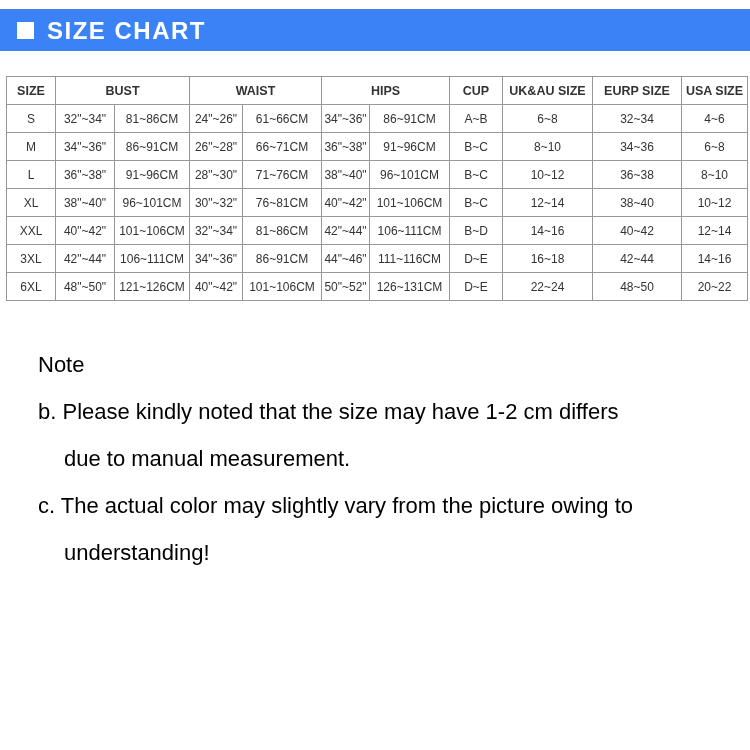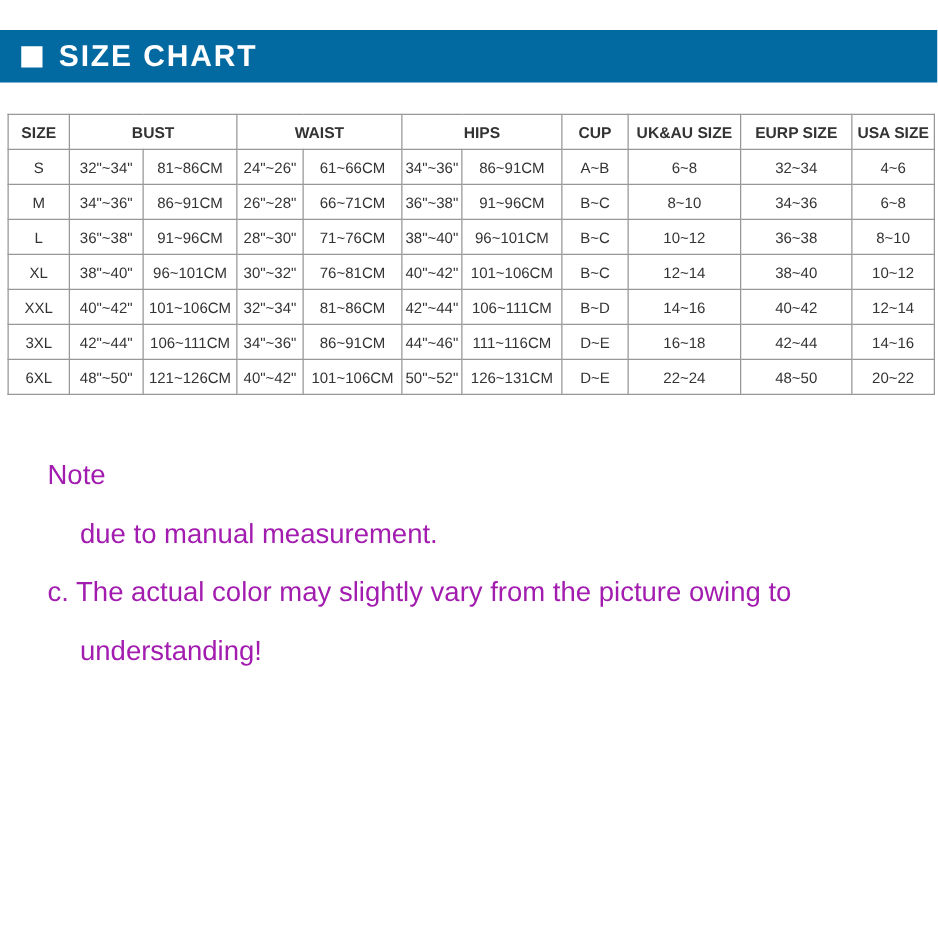--- a/index.html
+++ b/index.html
@@ -4,23 +4,23 @@
 <style>
   * { margin: 0; padding: 0; box-sizing: border-box; }
   html, body {
     width: 750px; height: 750px;
     background: #ffffff;
     font-family: "Liberation Sans", sans-serif;
     overflow: hidden;
   }
   
   .title-bar {
-    margin-top: 24px;
+    margin-top: 9px;
     width: 750px; height: 42px;
-    background: #0369a1;
+    background: #3b82f6;
     display: flex; align-items: center;
   }
   .title-square {
     width: 17px; height: 17px;
     background: #ffffff;
     margin-left: 17px;
     flex: 0 0 auto;
   }
   .title-text {
     color: #ffffff;
@@ -51,21 +51,21 @@
     font-weight: bold;
   }
   table.size-table td {
     height: 28px;
     font-size: 12px;
     font-weight: normal;
   }
   
   .notes {
     margin: 40px 0 0 38px;
-    color: #a21caf;
+    color: #000000;
   }
   .note-heading {
     font-size: 22px;
     line-height: 47px;
   }
   .note-line {
     font-size: 22px;
     line-height: 47px;
     white-space: nowrap;
   }
@@ -196,17 +196,18 @@
         <td>22~24</td>
         <td>48~50</td>
         <td>20~22</td>
       </tr>
     </tbody>
 </table>
 
 <div class="notes">
   <div class="note-heading">Note</div>
   <div id="notes-lines">
+      <div class="note-line">b. Please kindly noted that the size may have 1-2 cm differs</div>
       <div class="note-line cont">due to manual measurement.</div>
       <div class="note-line">c. The actual color may slightly vary from the picture owing to</div>
       <div class="note-line cont">understanding!</div>
     </div>
 </div>
 
 </body></html>

